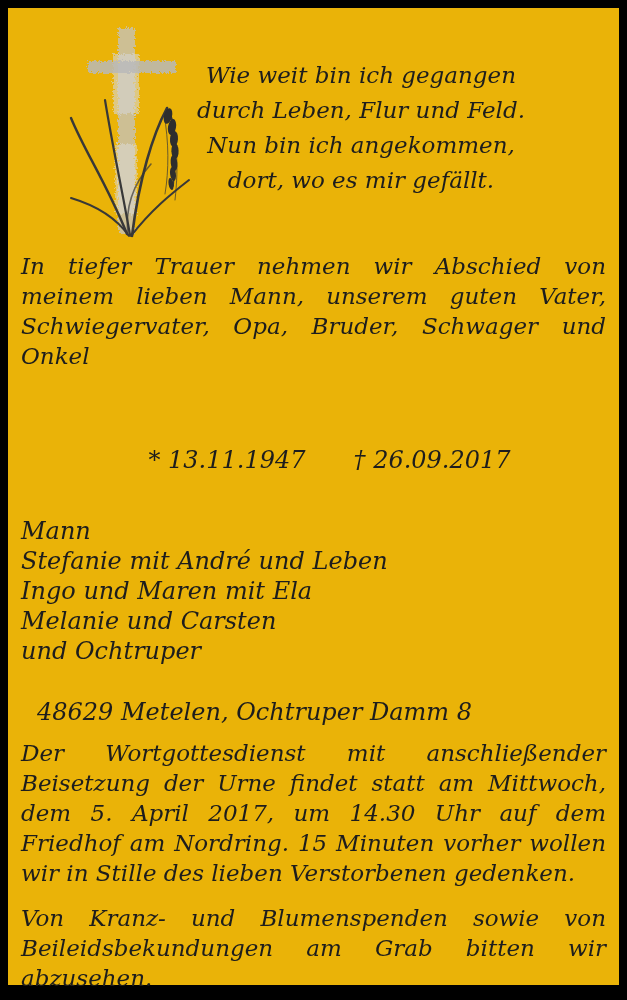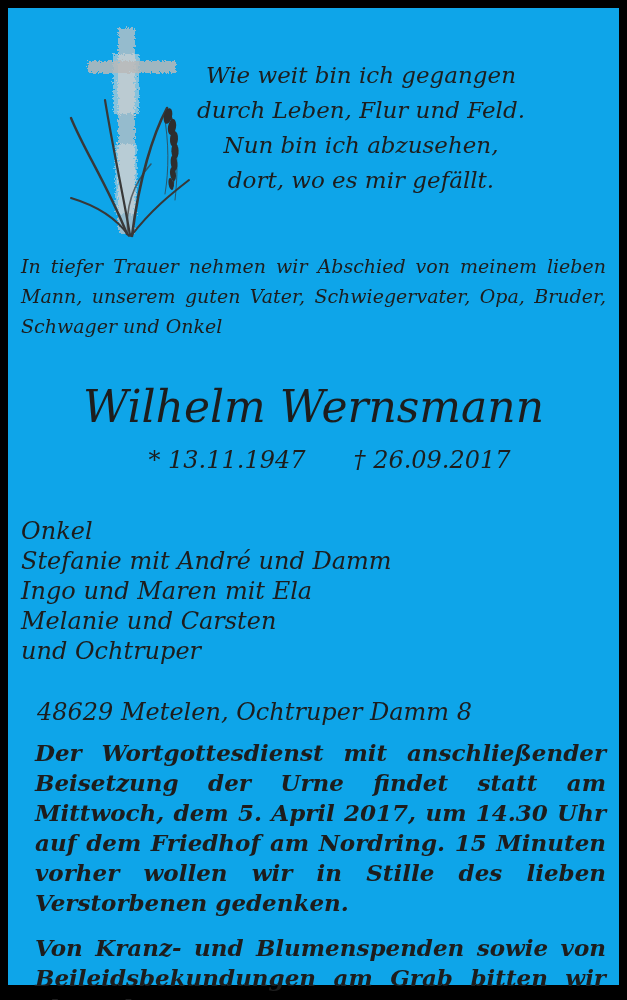--- a/index.html
+++ b/index.html
@@ -15,21 +15,21 @@
     overflow: hidden;
     font-family: "DejaVu Serif", "Liberation Serif", serif;
     font-style: italic;
   }
   .paper {
     position: absolute;
     top: 8px;
     left: 8px;
     right: 8px;
     bottom: 15px;
-    background: #0ea5e9;
+    background: #eab308;
     color: #1d1d1d;
   }
   .illustration {
     position: absolute;
     left: 47px;
     top: 16px;
     width: 158px;
     height: 216px;
   }
   .poem {
@@ -39,21 +39,21 @@
     top: 50px;
     text-align: center;
     font-size: 23px;
     line-height: 35px;
   }
   .intro {
     position: absolute;
     left: 13px;
     right: 13px;
     top: 243px;
-    font-size: 19px;
+    font-size: 23px;
     line-height: 30px;
     text-align: justify;
   }
   .deceased-name {
     position: absolute;
     left: 0;
     right: 0;
     top: 374px;
     text-align: center;
     font-size: 44px;
@@ -84,26 +84,25 @@
     top: 690px;
     font-size: 24px;
   }
   .body-paragraphs {
     position: absolute;
     left: 13px;
     right: 13px;
     top: 730px;
   }
   .body-paragraphs p {
-    margin: 0 0 15px 14px;
+    margin: 0 0 15px 0;
     font-size: 23px;
     line-height: 30px;
     text-align: justify;
     hyphens: auto;
-    font-weight: bold;
   }
 </style>
 </head>
 <body>
 
 <div class="notice-frame">
   <div class="paper">
 
     <div class="illustration">
       <svg width="158" height="216" viewBox="0 0 158 216" xmlns="http://www.w3.org/2000/svg">
@@ -143,36 +142,35 @@
           <ellipse cx="119" cy="139" rx="3.3" ry="8" transform="rotate(-6 119 139)"></ellipse>
           <ellipse cx="118" cy="150" rx="2.9" ry="7" transform="rotate(-8 118 150)"></ellipse>
           <ellipse cx="116" cy="160" rx="2.4" ry="6" transform="rotate(-10 116 160)"></ellipse>
         </g>
       </svg>
     </div>
 
     <div class="poem">
       <div>Wie weit bin ich gegangen</div>
       <div>durch Leben, Flur und Feld.</div>
-      <div>Nun bin ich abzusehen,</div>
+      <div>Nun bin ich angekommen,</div>
       <div>dort, wo es mir gefällt.</div>
     </div>
 
     <div class="intro">In tiefer Trauer nehmen wir Abschied von meinem lieben Mann, unserem guten Vater, Schwiegervater, Opa, Bruder, Schwager und Onkel</div>
 
-    <div class="deceased-name">Wilhelm Wernsmann</div>
 
     <div class="dates">
       <span>* 13.11.1947</span>
       <span>† 26.09.2017</span>
     </div>
 
     <div class="mourners">
-      <div>Onkel</div>
-      <div>Stefanie mit André und Damm</div>
+      <div>Mann</div>
+      <div>Stefanie mit André und Leben</div>
       <div>Ingo und Maren mit Ela</div>
       <div>Melanie und Carsten</div>
       <div>und Ochtruper</div>
     </div>
 
     <div class="address">48629 Metelen, Ochtruper Damm 8</div>
 
     <div class="body-paragraphs">
       <p>Der Wortgottesdienst mit anschließender Beisetzung der Urne findet statt am Mittwoch, dem 5. April 2017, um 14.30 Uhr auf dem Friedhof am Nordring. 15 Minuten vorher wollen wir in Stille des lieben Verstorbenen gedenken.</p>
       <p>Von Kranz- und Blumenspenden sowie von Beileidsbekundungen am Grab bitten wir abzusehen.</p>

